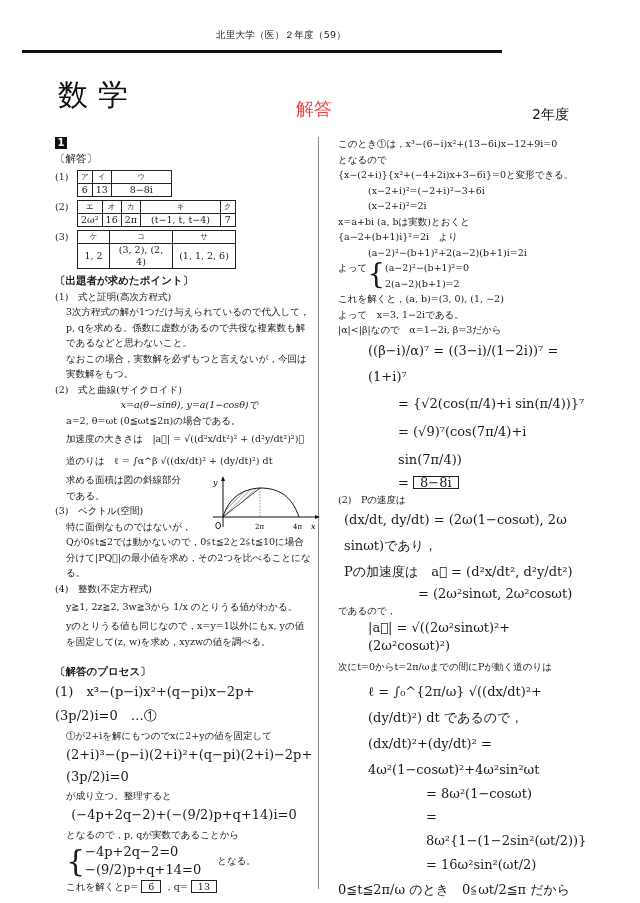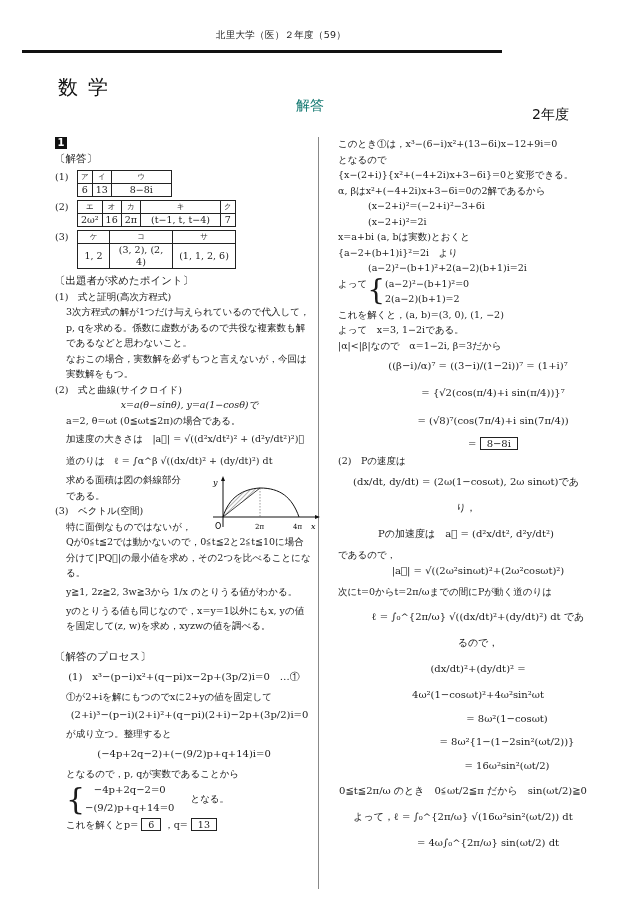--- a/index.html
+++ b/index.html
@@ -1,41 +1,41 @@
 <!DOCTYPE html>
 <html><head>
 <meta charset="utf-8">
 <style>
   * { box-sizing: border-box; margin: 0; padding: 0; }
   html, body { width: 640px; height: 903px; background: #ffffff; overflow: hidden; }
   body { position: relative; font-family: "DejaVu Serif", "Liberation Serif", serif; color: #1a1a1a; font-size: 9.6px; line-height: 1.5; }
   .header { position: absolute; top: 28px; left: 0; width: 562px; text-align: center; font-family: "DejaVu Sans", sans-serif; font-size: 9.5px; color: #222; letter-spacing: 0.3px; }
   .rule { position: absolute; top: 50px; left: 22px; width: 480px; height: 3px; background: #111; }
-  .subj { position: absolute; top: 72px; left: 58px; font-family: "DejaVu Sans", sans-serif; font-size: 20px; letter-spacing: 10px; color: #111; }
-  .kaitou { position: absolute; top: 96px; left: 296px; font-family: Liberation Mono, monospace; font-size: 14px; color: #0f766e; }
+  .subj { position: absolute; top: 72px; left: 58px; font-family: "DejaVu Sans", sans-serif; font-size: 30px; letter-spacing: 10px; color: #111; }
+  .kaitou { position: absolute; top: 96px; left: 296px; font-family: Liberation Sans, sans-serif; font-size: 18px; color: #ef4444; }
   .nendo { position: absolute; top: 104px; left: 532px; font-family: "DejaVu Sans", sans-serif; font-size: 14px; color: #111; }
   .col-divider { position: absolute; top: 137px; left: 318px; width: 1px; height: 752px; background: #888; }
   .col { position: absolute; top: 136px; }
   .col.left { left: 55px; width: 258px; }
   .col.right { left: 338px; width: 250px; }
   .qnum { display: inline-block; background: #111; color: #fff; font-family: "DejaVu Sans", sans-serif; font-weight: bold; font-size: 10px; width: 12px; height: 12px; line-height: 12px; text-align: center; }
-  .sec { font-family: "DejaVu Sans", sans-serif; font-weight: normal; font-size: 10.5px; margin-top: 1px; }
+  .sec { font-family: "DejaVu Sans", sans-serif; font-weight: bold; font-size: 10.5px; margin-top: 1px; }
   .row { display: flex; align-items: flex-start; margin-top: 3px; }
   .lbl { width: 22px; font-size: 9.5px; }
   table.ans { border-collapse: collapse; font-size: 9.5px; }
   table.ans td { border: 1px solid #222; padding: 0 3px; text-align: center; height: 13px; line-height: 12px; }
   table.ans tr.kana td { font-family: "DejaVu Sans", sans-serif; font-size: 7.5px; color: #333; }
   .indent { padding-left: 11px; }
   .indent2 { padding-left: 30px; }
   .p { font-size: 9.5px; line-height: 15.5px; }
   .m { font-style: italic; text-align: center; }
   .boxed { display: inline-block; border: 1px solid #222; padding: 0 6px; line-height: 11px; font-style: normal; }
   .graph { position: absolute; left: 147px; top: 335px; }
   .center { text-align: center; }
-  .eq { line-height: 18px; font-size: 10px; text-align: center; }
+  .eq { line-height: 18px; font-size: 13px; }
 </style>
 </head>
 <body>
 
 <div class="header">北里大学（医）２年度（59）</div>
 <div class="rule"></div>
 <div class="subj">数学</div>
 <div class="kaitou">解答</div>
 <div class="nendo">2年度</div>
 <div class="col-divider"></div>
@@ -112,20 +112,21 @@
   <div class="p indent m">x=a(θ−sinθ), y=a(1−cosθ)で</div>
   <div class="p indent">a=2, θ=ωt (0≦ωt≦2π)の場合である。</div>
   <div class="p indent" style="line-height:22px">加速度の大きさは　|a⃗| = √((d²x/dt²)² + (d²y/dt²)²)，</div>
   <div class="p indent" style="line-height:22px">道のりは　ℓ = ∫α^β √((dx/dt)² + (dy/dt)²) dt</div>
   <div class="p indent" style="width:130px">求める面積は図の斜線部分である。</div>
 
   <div class="p">(3)　ベクトル(空間)</div>
   <div class="p indent">特に面倒なものではないが，</div>
   <div class="p indent">Qが0≦t≦2では動かないので，0≦t≦2と2≦t≦10に場合分けて|PQ⃗|の最小値を求め，その2つを比べることになる。</div>
 
+  <div class="p">(4)　整数(不定方程式)</div>
   <div class="p indent" style="line-height:22px">y≧1, 2z≧2, 3w≧3から 1/x のとりうる値がわかる。</div>
   <div class="p indent">yのとりうる値も同じなので，x=y=1以外にもx, yの値を固定して(z, w)を求め，xyzwの値を調べる。</div>
 
   <div class="sec" style="margin-top:15px">〔解答のプロセス〕</div>
   <div class="eq" style="line-height:24px">(1)　x³−(p−i)x²+(q−pi)x−2p+(3p/2)i=0　…①</div>
   <div class="p indent">①が2+iを解にもつのでxに2+yの値を固定して</div>
   <div class="eq indent" style="line-height:22px">(2+i)³−(p−i)(2+i)²+(q−pi)(2+i)−2p+(3p/2)i=0</div>
   <div class="p indent">が成り立つ。整理すると</div>
   <div class="eq center" style="line-height:24px">(−4p+2q−2)+(−(9/2)p+q+14)i=0</div>
   <div class="p indent">となるので，p, qが実数であることから</div>
@@ -163,44 +164,44 @@
   <text x="10" y="54" font-size="8" font-family="DejaVu Sans, sans-serif">O</text>
   <text x="50" y="54" font-size="7" font-family="DejaVu Serif, serif">2π</text>
   <text x="88" y="54" font-size="7" font-family="DejaVu Serif, serif">4π</text>
   <text x="106" y="54" font-size="8" font-style="italic" font-family="DejaVu Serif, serif">x</text>
 </svg>
 
 <div class="col right">
   <div class="p">このとき①は，x³−(6−i)x²+(13−6i)x−12+9i=0</div>
   <div class="p">となるので</div>
   <div class="p">{x−(2+i)}{x²+(−4+2i)x+3−6i}=0と変形できる。</div>
-  <div class="p">α, βはx²+(−4+2i)x+3−6i=0の2解であるから</div>
   <div class="p indent2">(x−2+i)²=(−2+i)²−3+6i</div>
   <div class="p indent2">(x−2+i)²=2i</div>
   <div class="p">x=a+bi (a, bは実数)とおくと</div>
   <div class="p">{a−2+(b+1)i}²=2i　より</div>
   <div class="p indent2">(a−2)²−(b+1)²+2(a−2)(b+1)i=2i</div>
   <div style="display:flex;">
     <span class="p">よって</span>
     <span style="font-size:28px;line-height:28px;font-family:'DejaVu Serif',serif;">{</span>
     <div>
       <div class="p">(a−2)²−(b+1)²=0</div>
       <div class="p">2(a−2)(b+1)=2</div>
     </div>
   </div>
   <div class="p">これを解くと，(a, b)=(3, 0), (1, −2)</div>
   <div class="p">よって　x=3, 1−2iである。</div>
   <div class="p">|α|&lt;|β|なので　α=1−2i, β=3だから</div>
   <div class="eq indent2" style="line-height:26px">((β−i)/α)⁷ = ((3−i)/(1−2i))⁷ = (1+i)⁷</div>
   <div class="eq" style="padding-left:60px;line-height:28px">= {√2(cos(π/4)+i sin(π/4))}⁷</div>
-  <div class="eq" style="padding-left:60px;line-height:28px">= (√8)⁷(cos(7π/4)+i sin(7π/4))</div>
+  <div class="eq" style="padding-left:60px;line-height:28px">= (√9)⁷(cos(7π/4)+i sin(7π/4))</div>
   <div class="eq" style="padding-left:60px;">= <span class="boxed">8−8i</span></div>
   <div class="p">(2)　Pの速度は</div>
   <div class="eq" style="padding-left:6px;line-height:26px">(dx/dt, dy/dt) = (2ω(1−cosωt), 2ω sinωt)であり，</div>
   <div class="eq" style="padding-left:6px;line-height:26px">Pの加速度は　a⃗ = (d²x/dt², d²y/dt²)</div>
+  <div class="eq" style="padding-left:80px">= (2ω²sinωt, 2ω²cosωt)</div>
   <div class="p">であるので，</div>
   <div class="eq indent2">|a⃗| = √((2ω²sinωt)²+(2ω²cosωt)²)</div>
   <div class="p" style="line-height:24px">次にt=0からt=2π/ωまでの間にPが動く道のりは</div>
   <div class="eq indent2" style="line-height:26px">ℓ = ∫₀^{2π/ω} √((dx/dt)²+(dy/dt)²) dt であるので，</div>
   <div class="eq indent2" style="line-height:26px">(dx/dt)²+(dy/dt)² = 4ω²(1−cosωt)²+4ω²sin²ωt</div>
   <div class="eq" style="padding-left:88px;line-height:22px">= 8ω²(1−cosωt)</div>
   <div class="eq" style="padding-left:88px;line-height:24px">= 8ω²{1−(1−2sin²(ωt/2))}</div>
   <div class="eq" style="padding-left:88px;line-height:24px">= 16ω²sin²(ωt/2)</div>
   <div class="eq" style="line-height:26px">0≦t≦2π/ω のとき　0≦ωt/2≦π だから　sin(ωt/2)≧0</div>
   <div class="eq" style="line-height:26px">よって，ℓ = ∫₀^{2π/ω} √(16ω²sin²(ωt/2)) dt</div>

